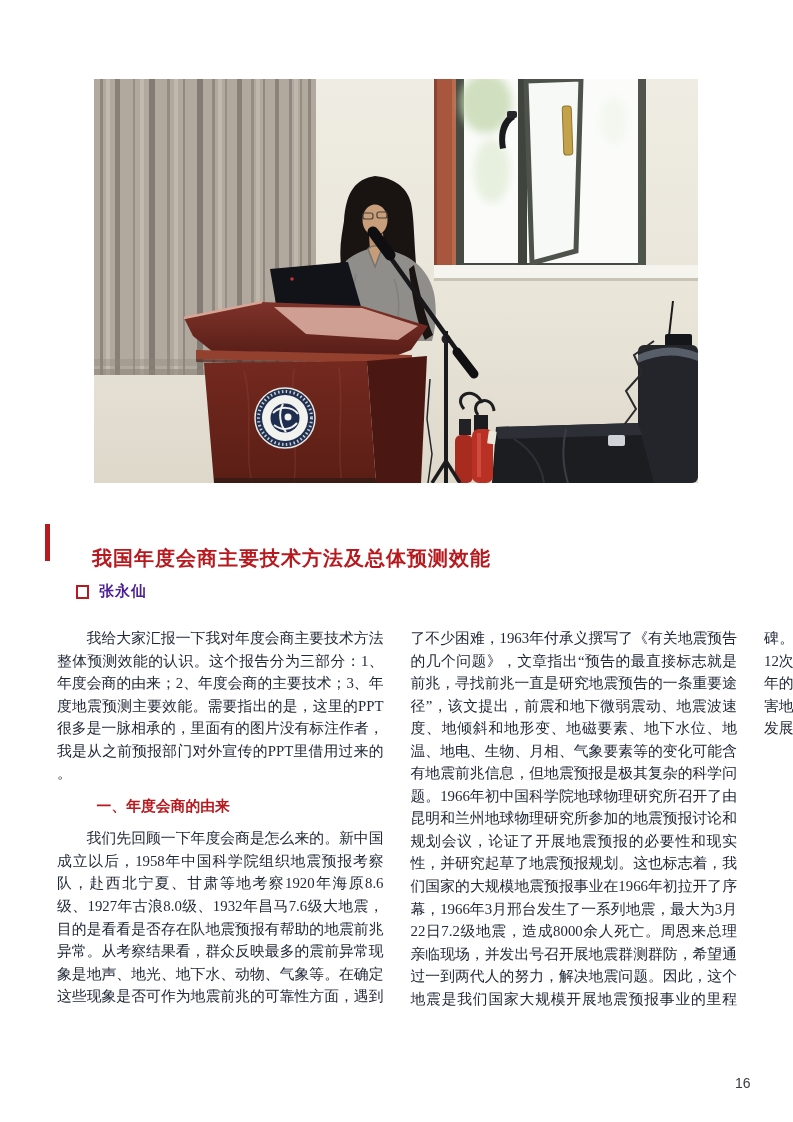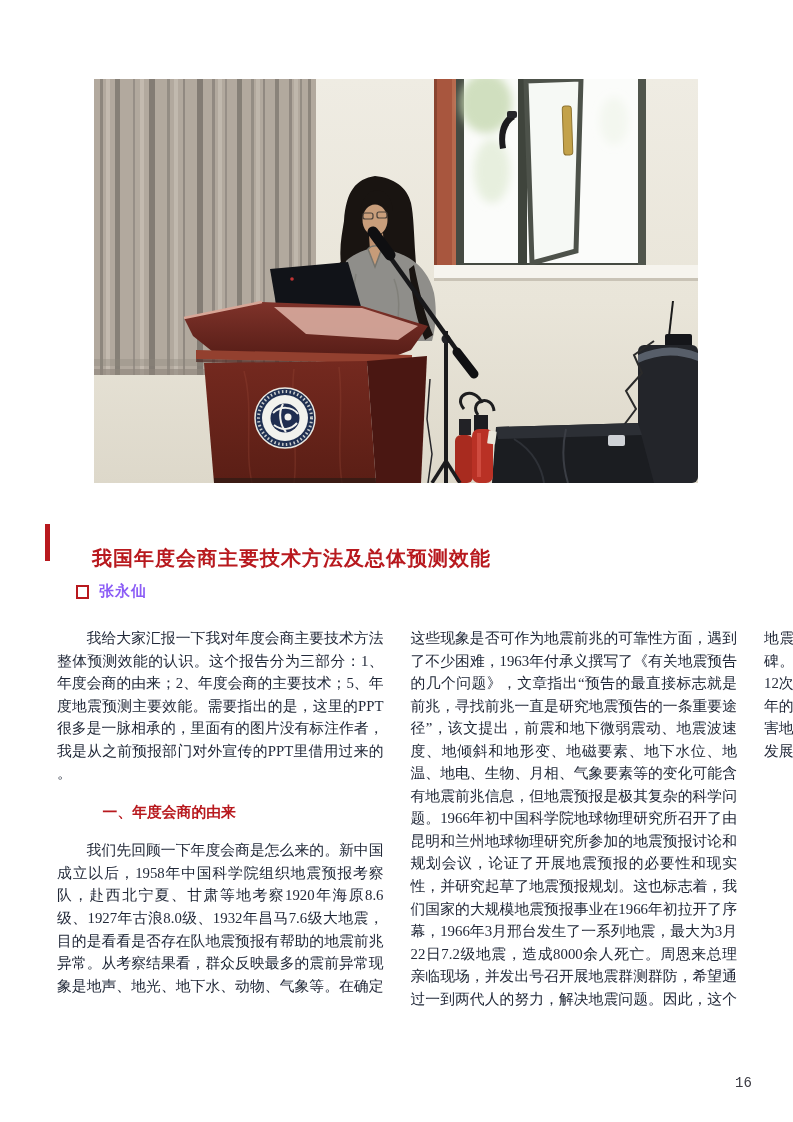--- a/index.html
+++ b/index.html
@@ -29,38 +29,38 @@
   .author-row{
     position:absolute;left:76px;top:581px;height:20px;
     display:flex;align-items:center;
   }
   .author-square{
     display:inline-block;width:9px;height:10px;
     border:2px solid #b8191e;margin-right:10px;margin-top:1px;
   }
   .author-name{
     font-family:"Liberation Sans","DejaVu Sans",sans-serif;
-    font-size:15px;font-weight:bold;color:#8b5cf6;letter-spacing:1px;
+    font-size:15px;font-weight:bold;color:#4c1d95;letter-spacing:1px;
   }
   .article-body{
     position:absolute;left:57px;top:627px;width:680px;height:386px;
     column-count:2;column-gap:27px;column-fill:auto;
     font-size:14.8px;line-height:22.55px;
     text-align:justify;color:#212838;
   }
   .article-body p{margin:0;text-indent:2em;}
   .article-body h2{
-    margin:16px;text-indent:2em;
+    margin:10px;text-indent:2em;
     font-family:"Liberation Sans","DejaVu Sans",sans-serif;
     font-size:14.8px;line-height:22.55px;font-weight:bold;color:#b8191e;
   }
   .page-number{
     position:absolute;left:735px;top:1075px;
     font-size:14px;color:#3a3a42;
-    font-family:Liberation Mono, monospace;
+    font-family:Liberation Sans, sans-serif;
   }
 </style>
 </head>
 <body>
 
 <div class="page">
 
   <figure class="photo">
     <svg width="604" height="404" viewBox="0 0 604 404" xmlns="http://www.w3.org/2000/svg">
       <defs>
@@ -235,20 +235,20 @@
     <div class="accent-bar"></div>
     <h1 class="article-title">我国年度会商主要技术方法及总体预测效能</h1>
   </div>
 
   <div class="author-row">
     <span class="author-square"></span>
     <span class="author-name">张永仙</span>
   </div>
 
   <div class="article-body">
-    <p>我给大家汇报一下我对年度会商主要技术方法整体预测效能的认识。这个报告分为三部分：1、年度会商的由来；2、年度会商的主要技术；5、年度地震预测主要效能。需要指出的是，这里的PPT很多是一脉相承的，里面有的图片没有标注作者，我是从之前预报部门对外宣传的PPT里借用过来的 。</p>
+    <p>我给大家汇报一下我对年度会商主要技术方法整体预测效能的认识。这个报告分为三部分：1、年度会商的由来；2、年度会商的主要技术；3、年度地震预测主要效能。需要指出的是，这里的PPT很多是一脉相承的，里面有的图片没有标注作者，我是从之前预报部门对外宣传的PPT里借用过来的 。</p>
     <h2>一、年度会商的由来</h2>
     <p>我们先回顾一下年度会商是怎么来的。新中国成立以后，1958年中国科学院组织地震预报考察队，赴西北宁夏、甘肃等地考察1920年海原8.6级、1927年古浪8.0级、1932年昌马7.6级大地震，目的是看看是否存在队地震预报有帮助的地震前兆异常。从考察结果看，群众反映最多的震前异常现象是地声、地光、地下水、动物、气象等。在确定这些现象是否可作为地震前兆的可靠性方面，遇到了不少困难，1963年付承义撰写了《有关地震预告的几个问题》，文章指出“预告的最直接标志就是前兆，寻找前兆一直是研究地震预告的一条重要途径”，该文提出，前震和地下微弱震动、地震波速度、地倾斜和地形变、地磁要素、地下水位、地温、地电、生物、月相、气象要素等的变化可能含有地震前兆信息，但地震预报是极其复杂的科学问题。1966年初中国科学院地球物理研究所召开了由昆明和兰州地球物理研究所参加的地震预报讨论和规划会议，论证了开展地震预报的必要性和现实性，并研究起草了地震预报规划。这也标志着，我们国家的大规模地震预报事业在1966年初拉开了序幕，1966年3月邢台发生了一系列地震，最大为3月22日7.2级地震，造成8000余人死亡。周恩来总理亲临现场，并发出号召开展地震群测群防，希望通过一到两代人的努力，解决地震问题。因此，这个地震是我们国家大规模开展地震预报事业的里程碑。1966—1976年，我国发生14次7级地震，其中12次造成巨大的人员伤亡和财产损失，发生在1976年的唐山地震造成了24万余人的死亡。这一系列灾害地震也促成了我国地震预报历史上的第一次重大发展。</p>
   </div>
 
   <div class="page-number">16</div>
 
 </div>
 
 </body></html>

